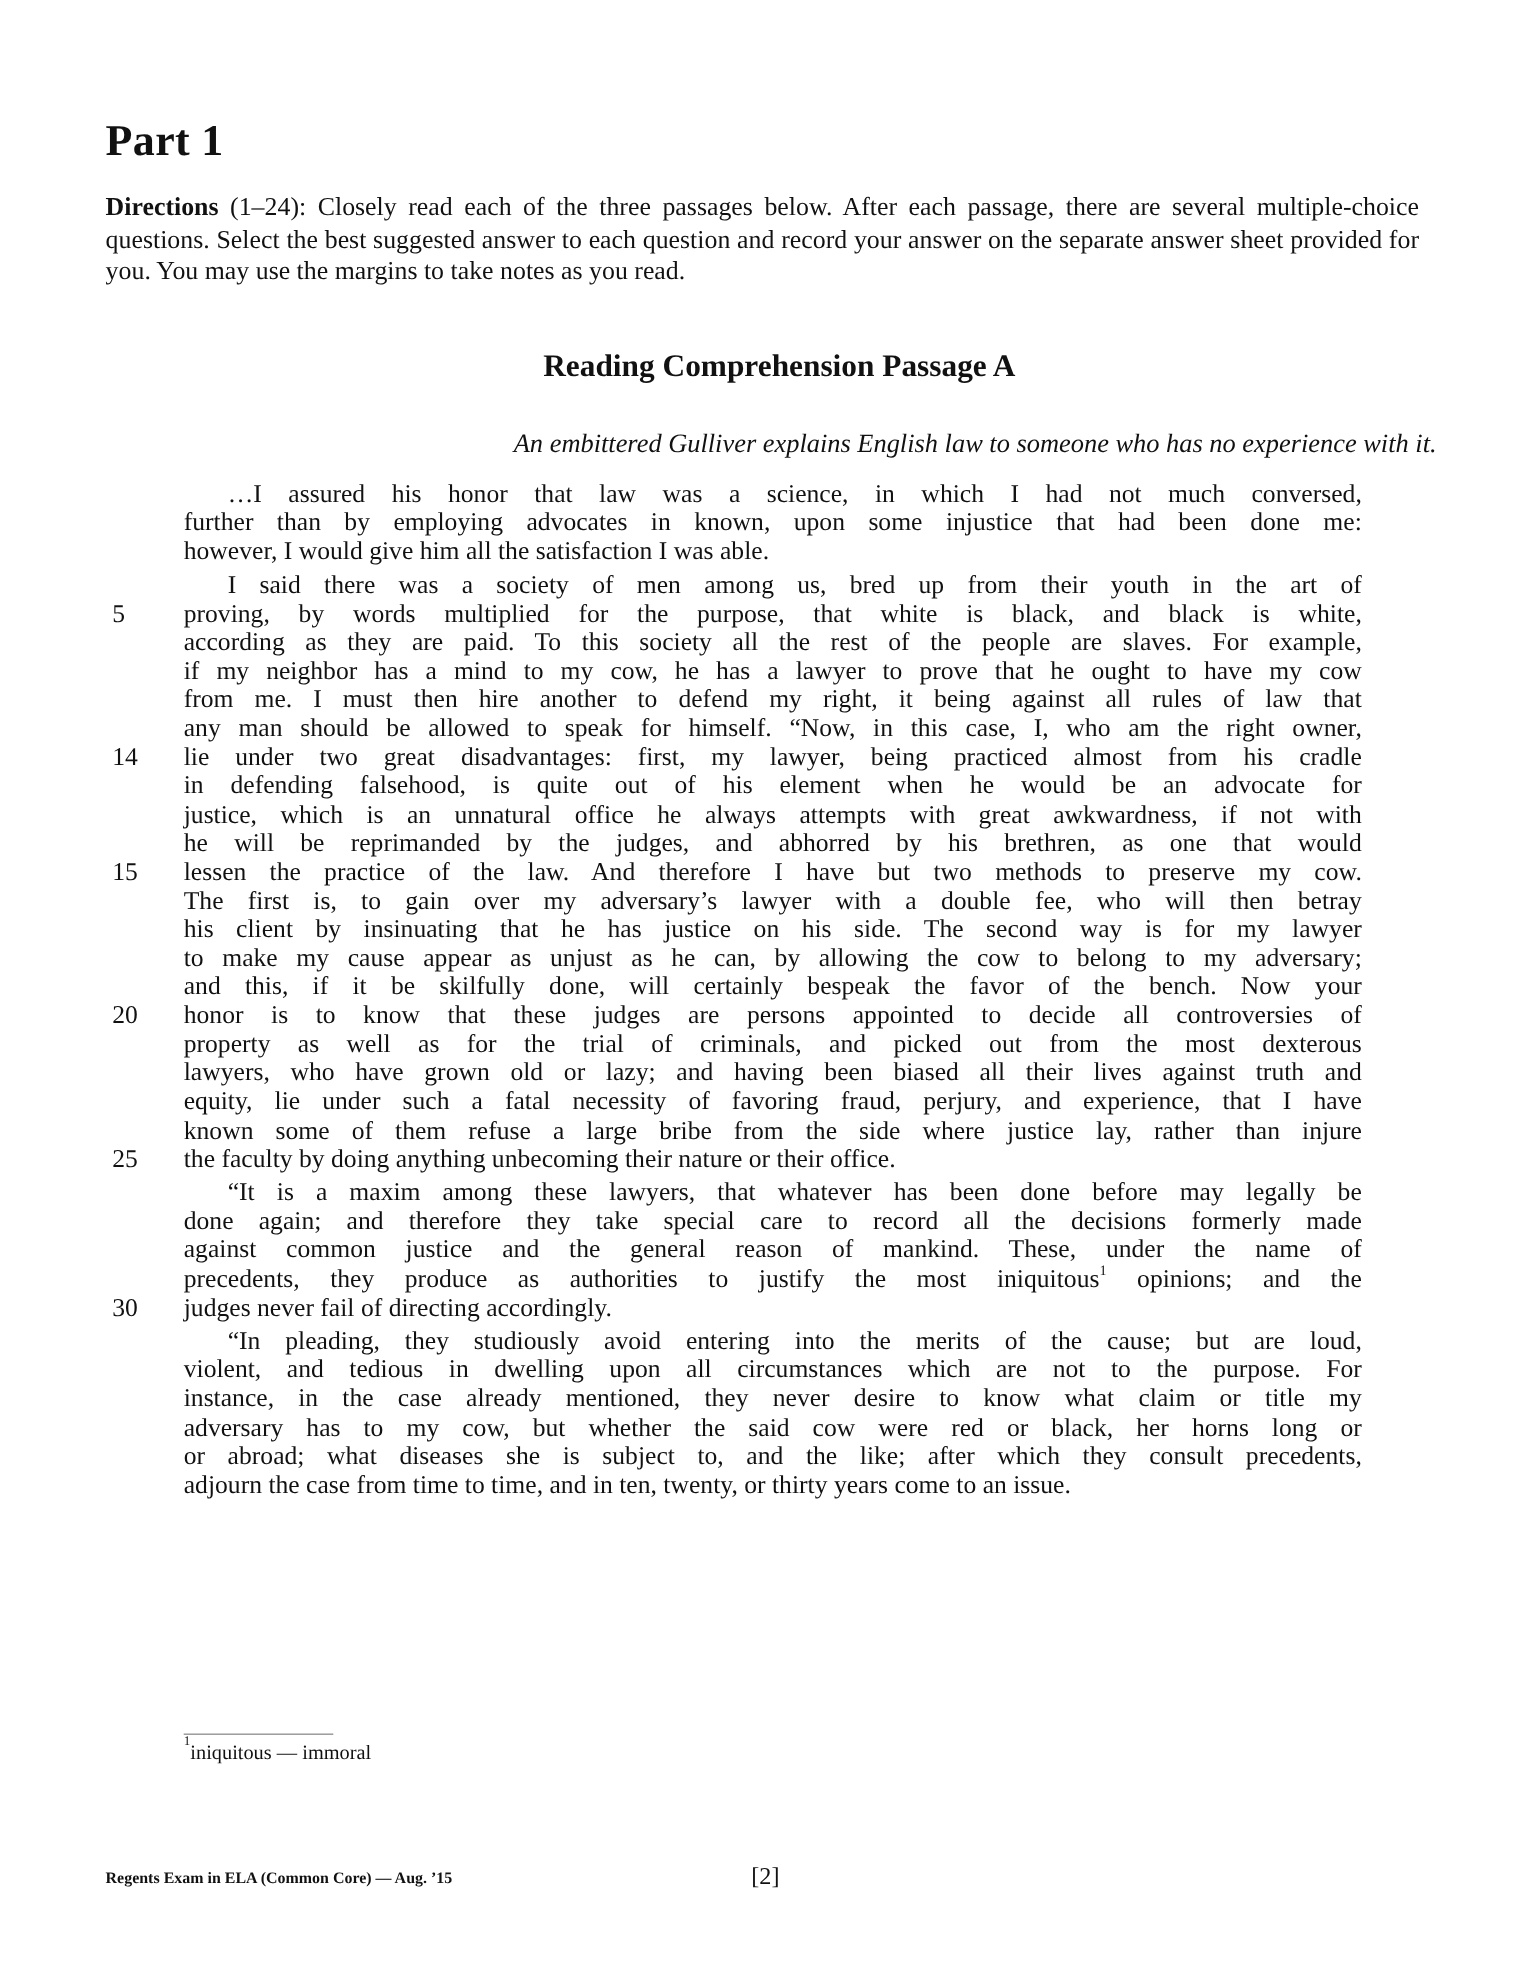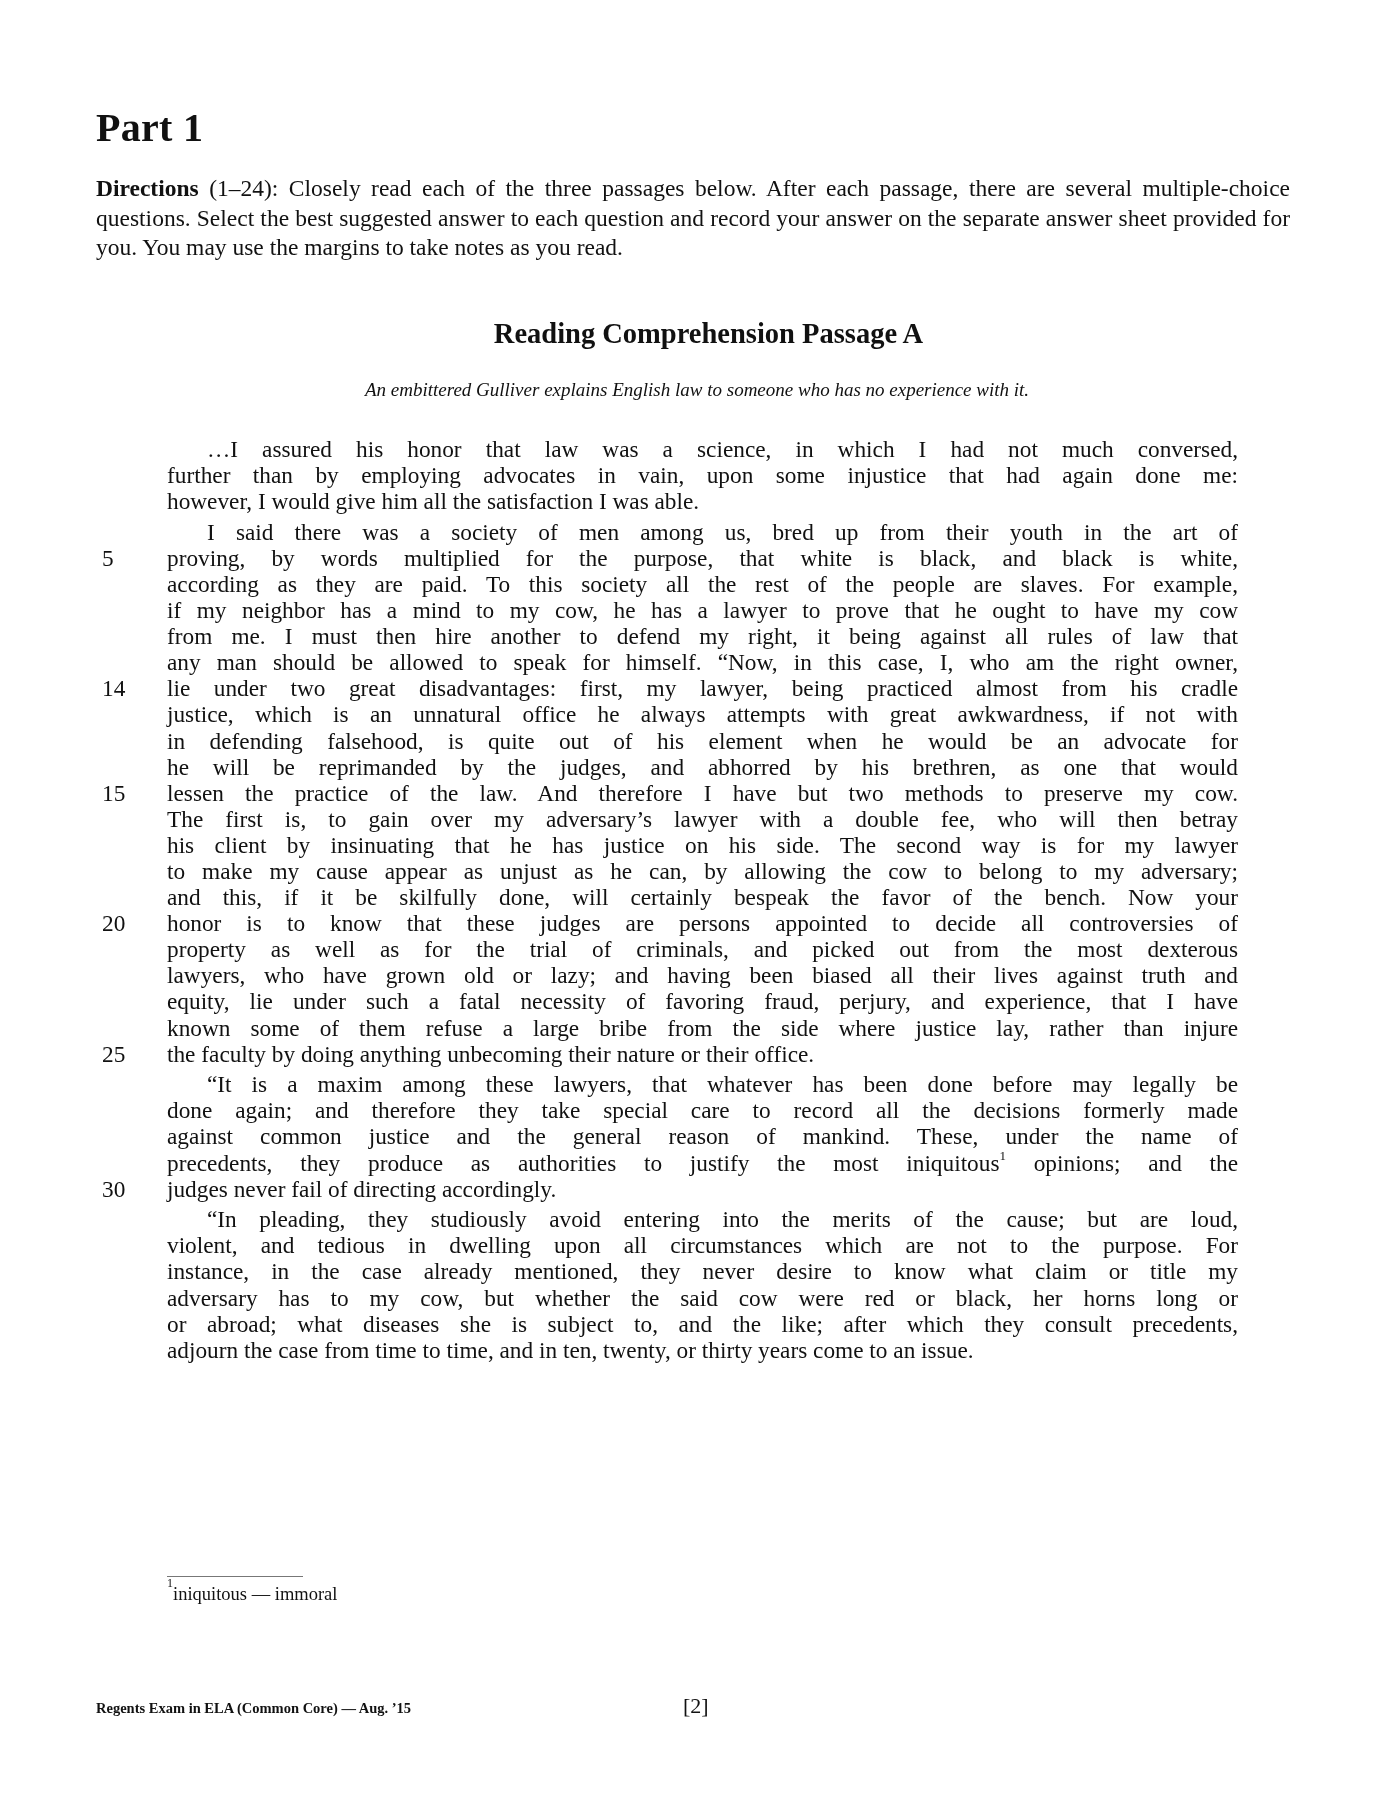--- a/index.html
+++ b/index.html
@@ -6,22 +6,22 @@
   body { width: 1391px; height: 1800px; position: relative; overflow: hidden;
          font-family: "Liberation Serif", "DejaVu Serif", serif; color: #111111; }
   .page-title { position: absolute; left: 96px; top: 104px; margin: 0;
                 font-size: 40px; font-weight: bold; letter-spacing: 0.3px; }
   .directions { position: absolute; left: 96px; top: 174px; width: 1194px;
                 font-size: 23.5px; line-height: 29.7px; text-align: justify; margin: 0; }
   .directions b { font-weight: bold; }
   .section-heading { position: absolute; left: 0; top: 318px; width: 1391px; margin: 0;
                      text-align: center; font-size: 28.5px; font-weight: bold; padding-left: 17px; }
   .section-heading span { display: inline-block; margin-left: -8px; }
-  .intro { position: absolute; left: 96px; top: 375px; width: 1194px; margin: 4px;
-           text-align: center; font-size: 19px; font-style: italic; }
+  .intro { position: absolute; left: 96px; top: 375px; width: 1194px; margin: 16px;
+           text-align: right; font-size: 24px; font-style: italic; }
   .passage { position: absolute; left: 96px; top: 436px; width: 1230px; }
   .para { position: relative; margin: 0 0 4.5px 0; }
   .line { position: relative; height: 26.1px; line-height: 26.1px; font-size: 23.3px; white-space: nowrap; }
   .line .num { position: absolute; left: 6px; width: 34px; text-align: left; }
   .line .txt { position: absolute; left: 71px; width: 1071px; text-align: justify; text-align-last: justify; }
   .line.last .txt { text-align-last: left; }
   .line.first .txt { left: 111px; width: 1031px; }
   sup { font-size: 13px; line-height: 0; position: relative; top: -2px; }
   .fn-rule { position: absolute; left: 167px; top: 1576px; width: 136px; height: 0;
              border-top: 1.5px solid #777777; }
@@ -42,21 +42,21 @@
 <p class="intro">An embittered Gulliver explains English law to someone who has no experience with it.</p>
 
 <div class="passage" id="passage">
     <div class="para">
       <div class="line first">
         <span class="num"></span>
         <span class="txt"><span>…I assured his honor that law was a science, in which I had not much conversed,</span></span>
       </div>
       <div class="line">
         <span class="num"></span>
-        <span class="txt"><span>further than by employing advocates in vain, upon some injustice that had again done me:</span></span>
+        <span class="txt"><span>further than by employing advocates in known, upon some injustice that had been done me:</span></span>
       </div>
       <div class="line last">
         <span class="num"></span>
         <span class="txt"><span>however, I would give him all the satisfaction I was able.</span></span>
       </div>
     </div>
     <div class="para">
       <div class="line first">
         <span class="num"></span>
         <span class="txt"><span>I said there was a society of men among us, bred up from their youth in the art of</span></span>
@@ -80,25 +80,25 @@
       <div class="line">
         <span class="num"></span>
         <span class="txt"><span>any man should be allowed to speak for himself. “Now, in this case, I, who am the right owner,</span></span>
       </div>
       <div class="line">
         <span class="num">14</span>
         <span class="txt"><span>lie under two great disadvantages: first, my lawyer, being practiced almost from his cradle</span></span>
       </div>
       <div class="line">
         <span class="num"></span>
+        <span class="txt"><span>in defending falsehood, is quite out of his element when he would be an advocate for</span></span>
+      </div>
+      <div class="line">
+        <span class="num"></span>
         <span class="txt"><span>justice, which is an unnatural office he always attempts with great awkwardness, if not with</span></span>
-      </div>
-      <div class="line">
-        <span class="num"></span>
-        <span class="txt"><span>in defending falsehood, is quite out of his element when he would be an advocate for</span></span>
       </div>
       <div class="line">
         <span class="num"></span>
         <span class="txt"><span>he will be reprimanded by the judges, and abhorred by his brethren, as one that would</span></span>
       </div>
       <div class="line">
         <span class="num">15</span>
         <span class="txt"><span>lessen the practice of the law. And therefore I have but two methods to preserve my cow.</span></span>
       </div>
       <div class="line">

